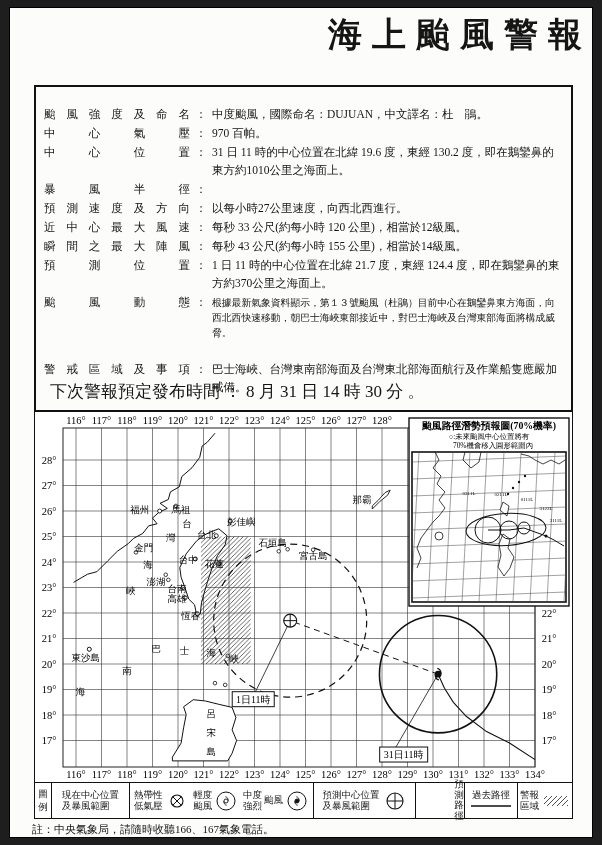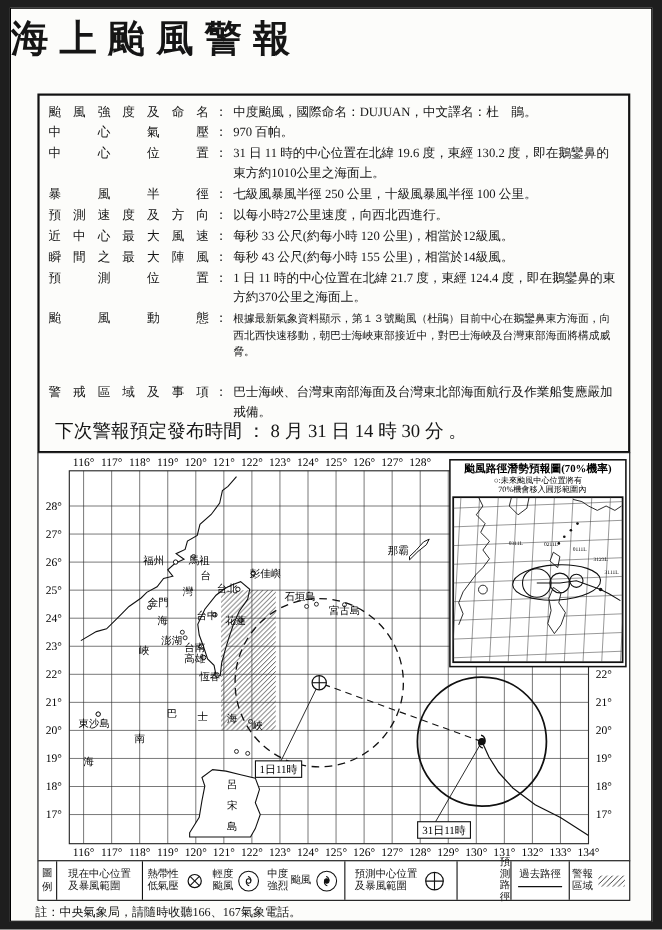--- a/index.html
+++ b/index.html
@@ -1,25 +1,25 @@
 <!DOCTYPE html>
 <html><head>
 <meta charset="utf-8">
 <style>
   html,body{margin:0;padding:0}
   body{width:602px;height:845px;background:#1e1e1e;position:relative;overflow:hidden;
        font-family:"Liberation Serif","DejaVu Serif",serif;color:#151515}
   .page{position:absolute;left:9px;top:7px;width:584px;height:831px;background:#fcfcfa;
         border:1px solid #000;box-sizing:border-box}
-  .title{position:absolute;top:4px;left:0;right:0;text-align:left;font-size:34px;
+  .title{position:absolute;top:4px;left:0;right:0;text-align:right;font-size:34px;
          font-weight:bold;letter-spacing:10px;white-space:nowrap}
   .hdr{position:absolute;top:54px;left:20px;right:16px;display:flex;
        justify-content:space-between;font-size:12.5px;white-space:nowrap}
   .bulletin{position:absolute;left:24px;top:77px;width:539px;height:327px;
-            border:2px solid #111;box-sizing:border-box;padding:6px 8px}
+            border:2px solid #111;box-sizing:border-box;padding:18px 8px}
   .brow{display:flex;font-size:11.5px;line-height:18px;margin-bottom:1px}
   .blabel{width:146px;flex:none;text-align:justify;text-align-last:justify}
   .bcolon{width:22px;flex:none;text-align:center}
   .btext{flex:1}
   .brow.small .btext{font-size:9.8px;line-height:15px;padding-top:2px}
   .nextrow{position:absolute;left:14px;bottom:7px;display:flex;font-size:17px;white-space:nowrap}
   .nextrow .bcolon{width:26px}
   .mapbox{position:absolute;left:24px;top:403px;width:539px;height:372px;
           border:1.5px solid #111;box-sizing:border-box;background:#fff}
   .mapbox svg{display:block}
@@ -54,21 +54,20 @@
         <div class="btext">970 百帕。</div>
       </div>
       <div class="brow">
         <span class="blabel">中心位置</span>
         <span class="bcolon">：</span>
         <div class="btext">31 日 11 時的中心位置在北緯 19.6 度，東經 130.2 度，即在鵝鑾鼻的東方約1010公里之海面上。</div>
       </div>
       <div class="brow">
         <span class="blabel">暴風半徑</span>
         <span class="bcolon">：</span>
-        <div class="btext">七級風暴風半徑 250 公里，十級風暴風半徑 100 公里。</div>
       </div>
       <div class="brow">
         <span class="blabel">預測速度及方向</span>
         <span class="bcolon">：</span>
         <div class="btext">以每小時27公里速度，向西北西進行。</div>
       </div>
       <div class="brow">
         <span class="blabel">近中心最大風速</span>
         <span class="bcolon">：</span>
         <div class="btext">每秒 33 公尺(約每小時 120 公里)，相當於12級風。</div>

